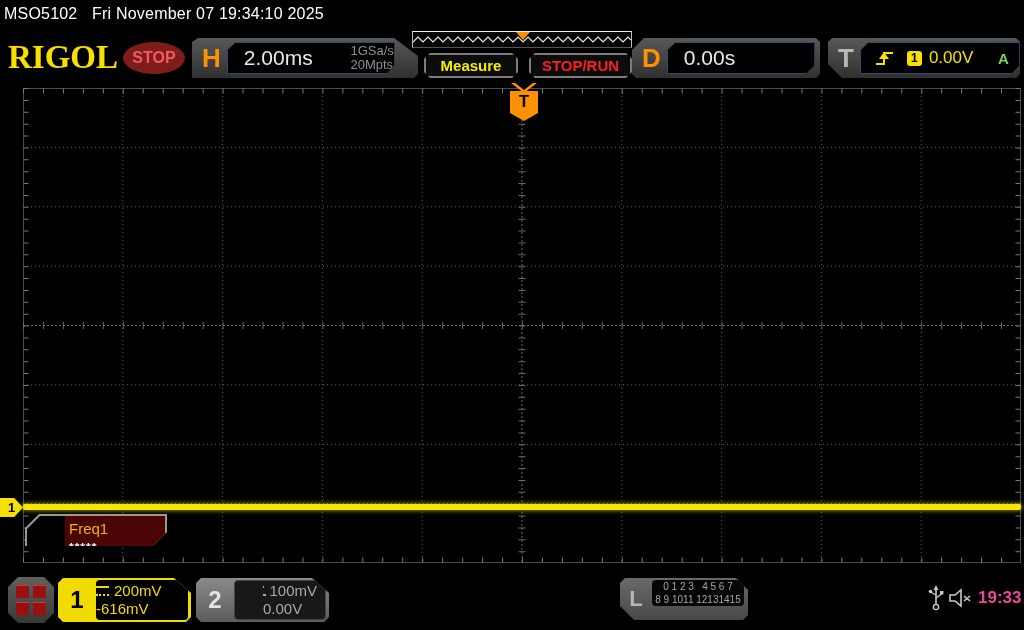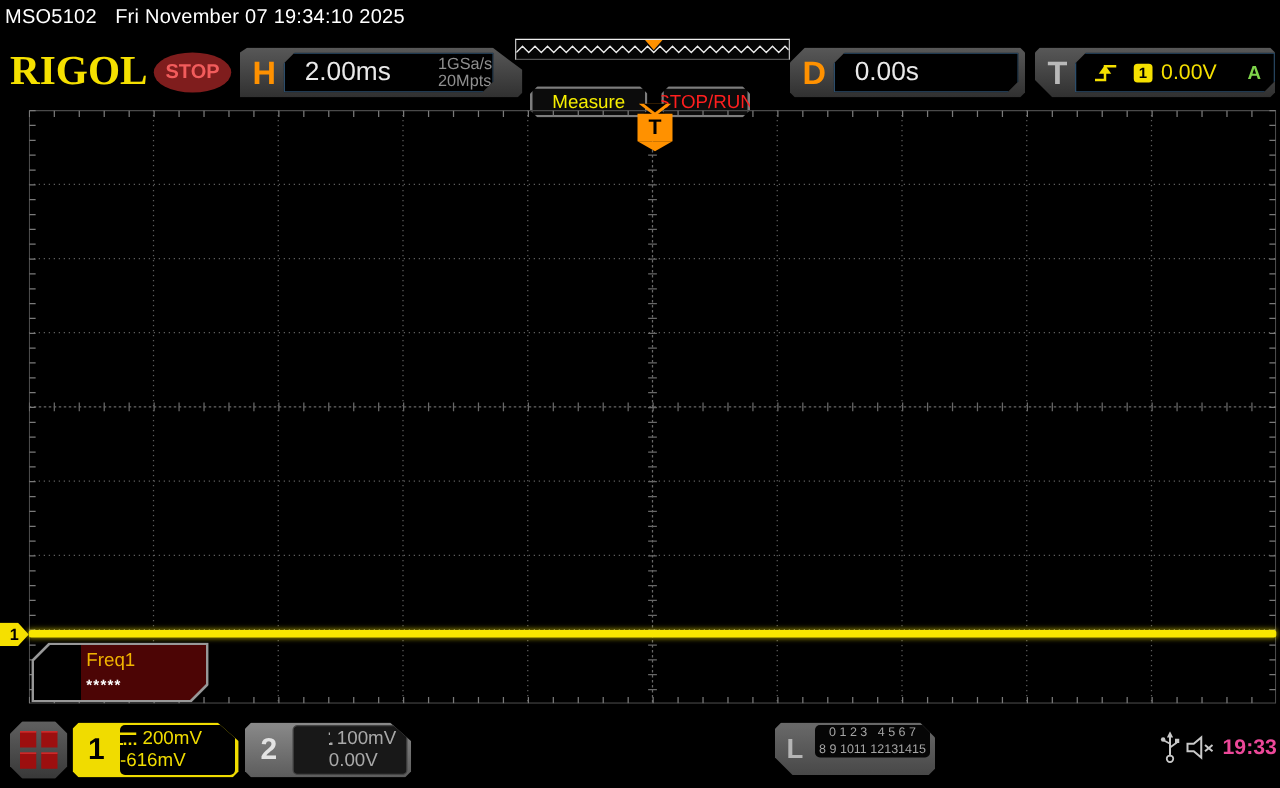--- a/index.html
+++ b/index.html
@@ -27,25 +27,25 @@
   #hbox .black-disp{width:168px;}
   .tb-main{color:#e9e9e9;font-size:21px;padding-left:16px;flex:0 0 auto;}
   .tb-right{margin-left:auto;text-align:left;color:#8f8f8f;font-size:13px;line-height:14px;}
 
   #wavestrip{left:412px;top:31px;width:220px;height:17px;background:#050505;
              border-top:1px solid #eee;border-left:1px solid #bbb;border-right:1px solid #bbb;
              border-bottom:1px solid #555;box-sizing:border-box;}
   #strip-trig{left:516px;top:32px;width:0;height:0;border-left:7px solid transparent;
               border-right:7px solid transparent;border-top:8px solid #ff9100;}
 
-  .menu-btn{top:69px;height:25px;background:#0c0c0c;border:2px solid #7d7d7d;box-sizing:border-box;
-            display:flex;align-items:center;justify-content:center;font-size:15px;font-weight:normal;
+  .menu-btn{top:53px;height:25px;background:#0c0c0c;border:2px solid #7d7d7d;box-sizing:border-box;
+            display:flex;align-items:center;justify-content:center;font-size:15px;font-weight:bold;
             clip-path:polygon(6px 0,calc(100% - 6px) 0,100% 6px,100% calc(100% - 6px),calc(100% - 6px) 100%,6px 100%,0 calc(100% - 6px),0 6px);}
   #measure-btn{left:424px;width:94px;color:#f7ef00;}
-  #stoprun-btn{left:529px;width:71px;color:#ff1f1f;}
+  #stoprun-btn{left:529px;width:103px;color:#ff1f1f;}
 
   #dbox{left:632px;width:188px;clip-path:polygon(12px 0,calc(100% - 4px) 0,100% 4px,100% calc(100% - 4px),calc(100% - 4px) 100%,4px 100%,0 calc(100% - 4px),0 12px);}
   #dbox .black-disp{width:148px;}
 
   #tbox{left:828px;width:192px;clip-path:polygon(4px 0,calc(100% - 4px) 0,100% 4px,100% calc(100% - 4px),calc(100% - 4px) 100%,14px 100%,0 calc(100% - 14px),0 4px);}
   #tbox .hd-letter{color:#b9b9b9;}
   #tbox .black-disp{width:160px;}
   .trig-src{background:#f5e000;color:#000;font-size:12px;font-weight:bold;width:15px;height:15px;
             border-radius:3px;display:flex;align-items:center;justify-content:center;margin:0 7px 0 12px;}
   .trig-level{color:#f5e000;font-size:17px;}
@@ -63,21 +63,21 @@
               border-right:14px solid transparent;border-top:8px solid #ff9100;}
 
   
   #trace{left:23px;top:504px;width:998px;height:6px;background:#f8e600;
          box-shadow:0 0 4px 1px rgba(248,230,0,.55);border-radius:2px;}
   #ch1-marker{left:0;top:498px;width:23px;height:19px;background:#f5e000;color:#000;font-weight:bold;
               font-size:13px;display:flex;align-items:center;justify-content:center;
               clip-path:polygon(0 0,62% 0,100% 50%,62% 100%,0 100%);}
 
   
-  #freqbox{left:25px;top:514px;width:142px;height:48px;background:#989898;
+  #freqbox{left:25px;top:514px;width:142px;height:32px;background:#989898;
            clip-path:polygon(14px 0,100% 0,100% calc(100% - 14px),calc(100% - 14px) 100%,0 100%,0 14px);}
   #freqbox-in{left:2px;top:2px;width:138px;height:44px;
            background:linear-gradient(90deg,#000 0 38px,#4c0505 38px);
            clip-path:polygon(13px 0,100% 0,100% calc(100% - 13px),calc(100% - 13px) 100%,0 100%,0 13px);}
   #freq-name{left:42px;top:4px;color:#f0b400;font-size:15px;}
   #freq-value{left:42px;top:25px;color:#fff;font-size:12px;letter-spacing:1px;font-weight:bold;}
 
   
   #menu-icon{left:8px;top:577px;width:46px;height:46px;background:linear-gradient(#606060,#383838);
              clip-path:polygon(10px 0,calc(100% - 10px) 0,100% 10px,100% calc(100% - 10px),calc(100% - 10px) 100%,10px 100%,0 calc(100% - 10px),0 10px);

